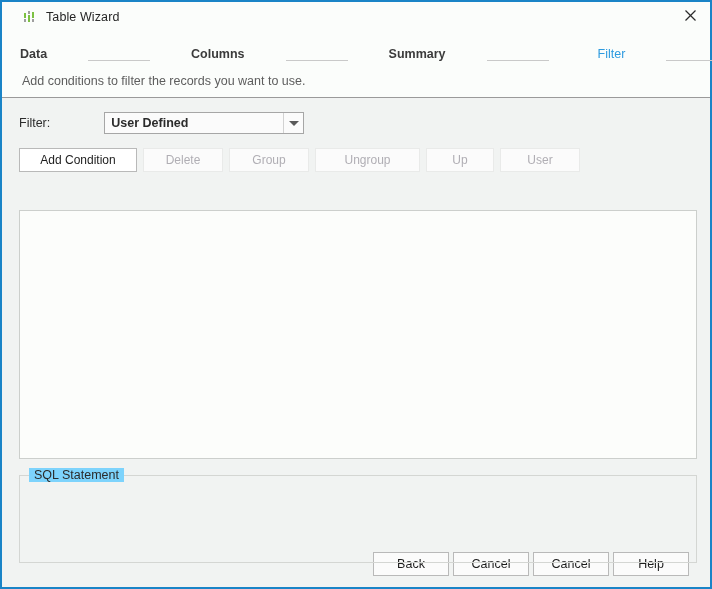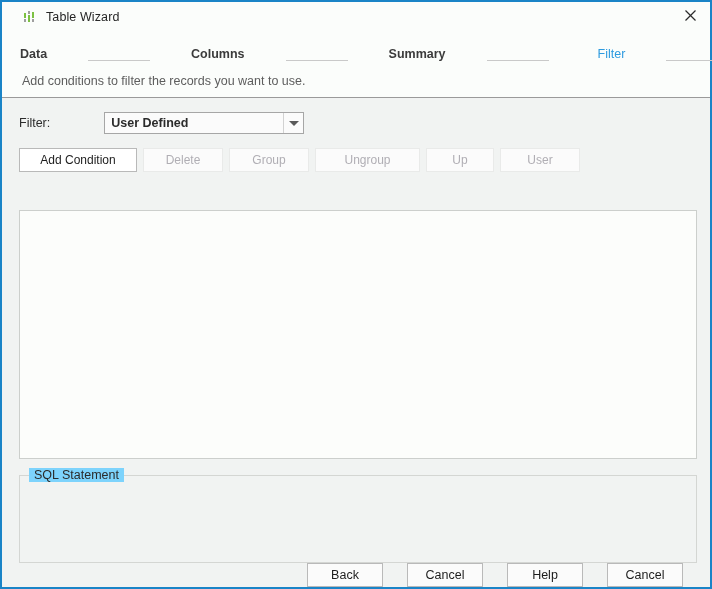--- a/index.html
+++ b/index.html
@@ -196,24 +196,24 @@
     padding: 0 5px;
     font-size: 12.5px;
     color: #2b2b2b;
   }
 
   
   #footer {
     min-height: 47px;
     background: #f1f3f2;
     display: flex;
-    align-items: flex-end;
+    align-items: center;
     justify-content: flex-end;
-    padding-right: 27px;
-    gap: 24px;
+    padding-right: 21px;
+    gap: 4px;
   }
   .ft-btn {
     width: 76px;
     height: 24px;
     display: flex;
     align-items: center;
     justify-content: center;
     font-size: 12.5px;
     color: #1d1d1d;
     background: #fbfbfb;
@@ -288,17 +288,17 @@
     <div id="conditions-panel"></div>
 
     <div id="sql-group"></div>
     <div id="sql-legend">SQL Statement</div>
 
   </div>
 
   <div id="footer">
     <div class="ft-btn">Back</div>
     <div class="ft-btn">Cancel</div>
+    <div class="ft-btn">Cancel</div>
     <div class="ft-btn">Help</div>
-    <div class="ft-btn">Cancel</div>
   </div>
 
 </div>
 
 </body></html>

